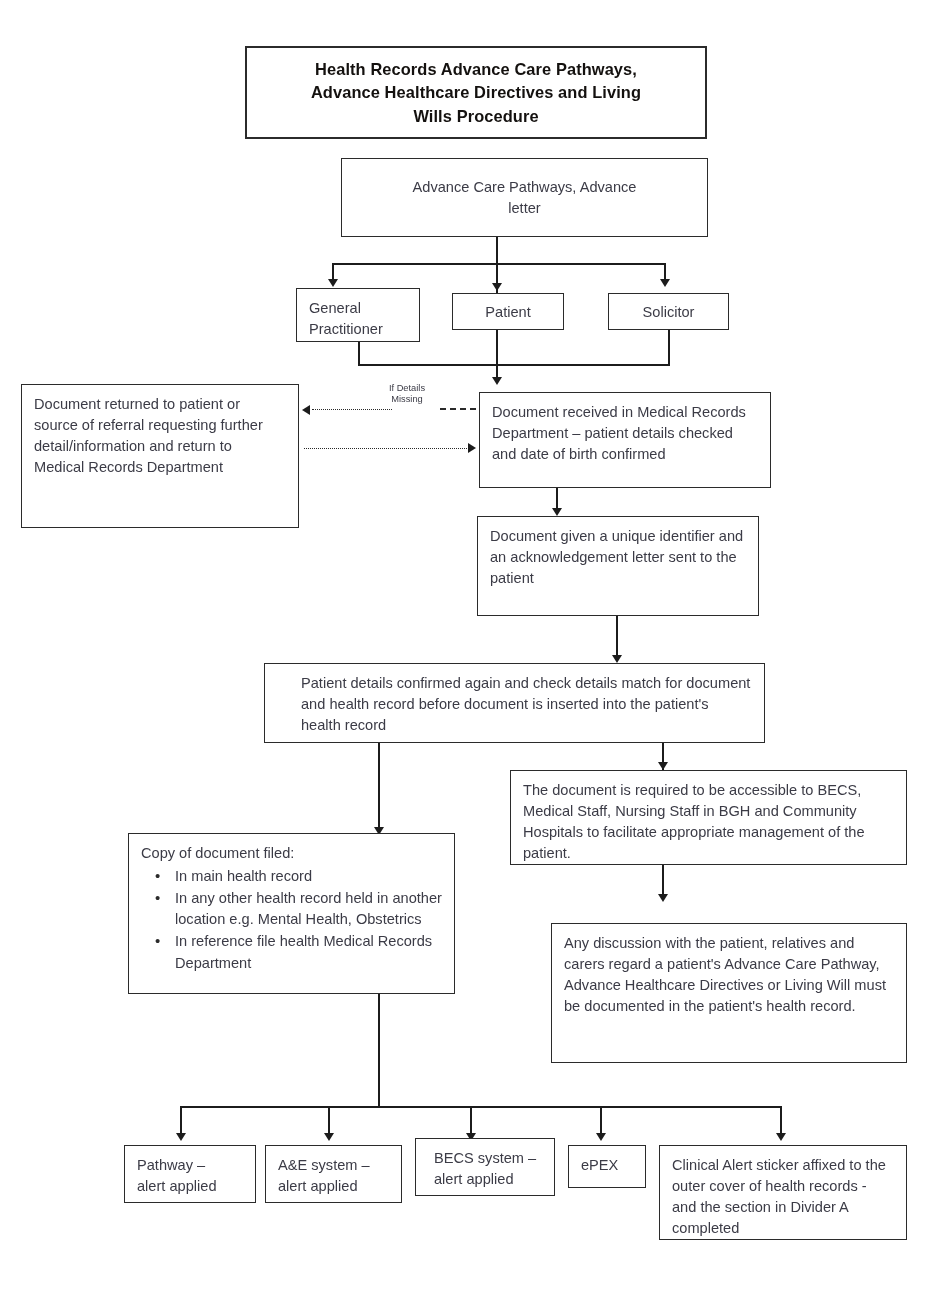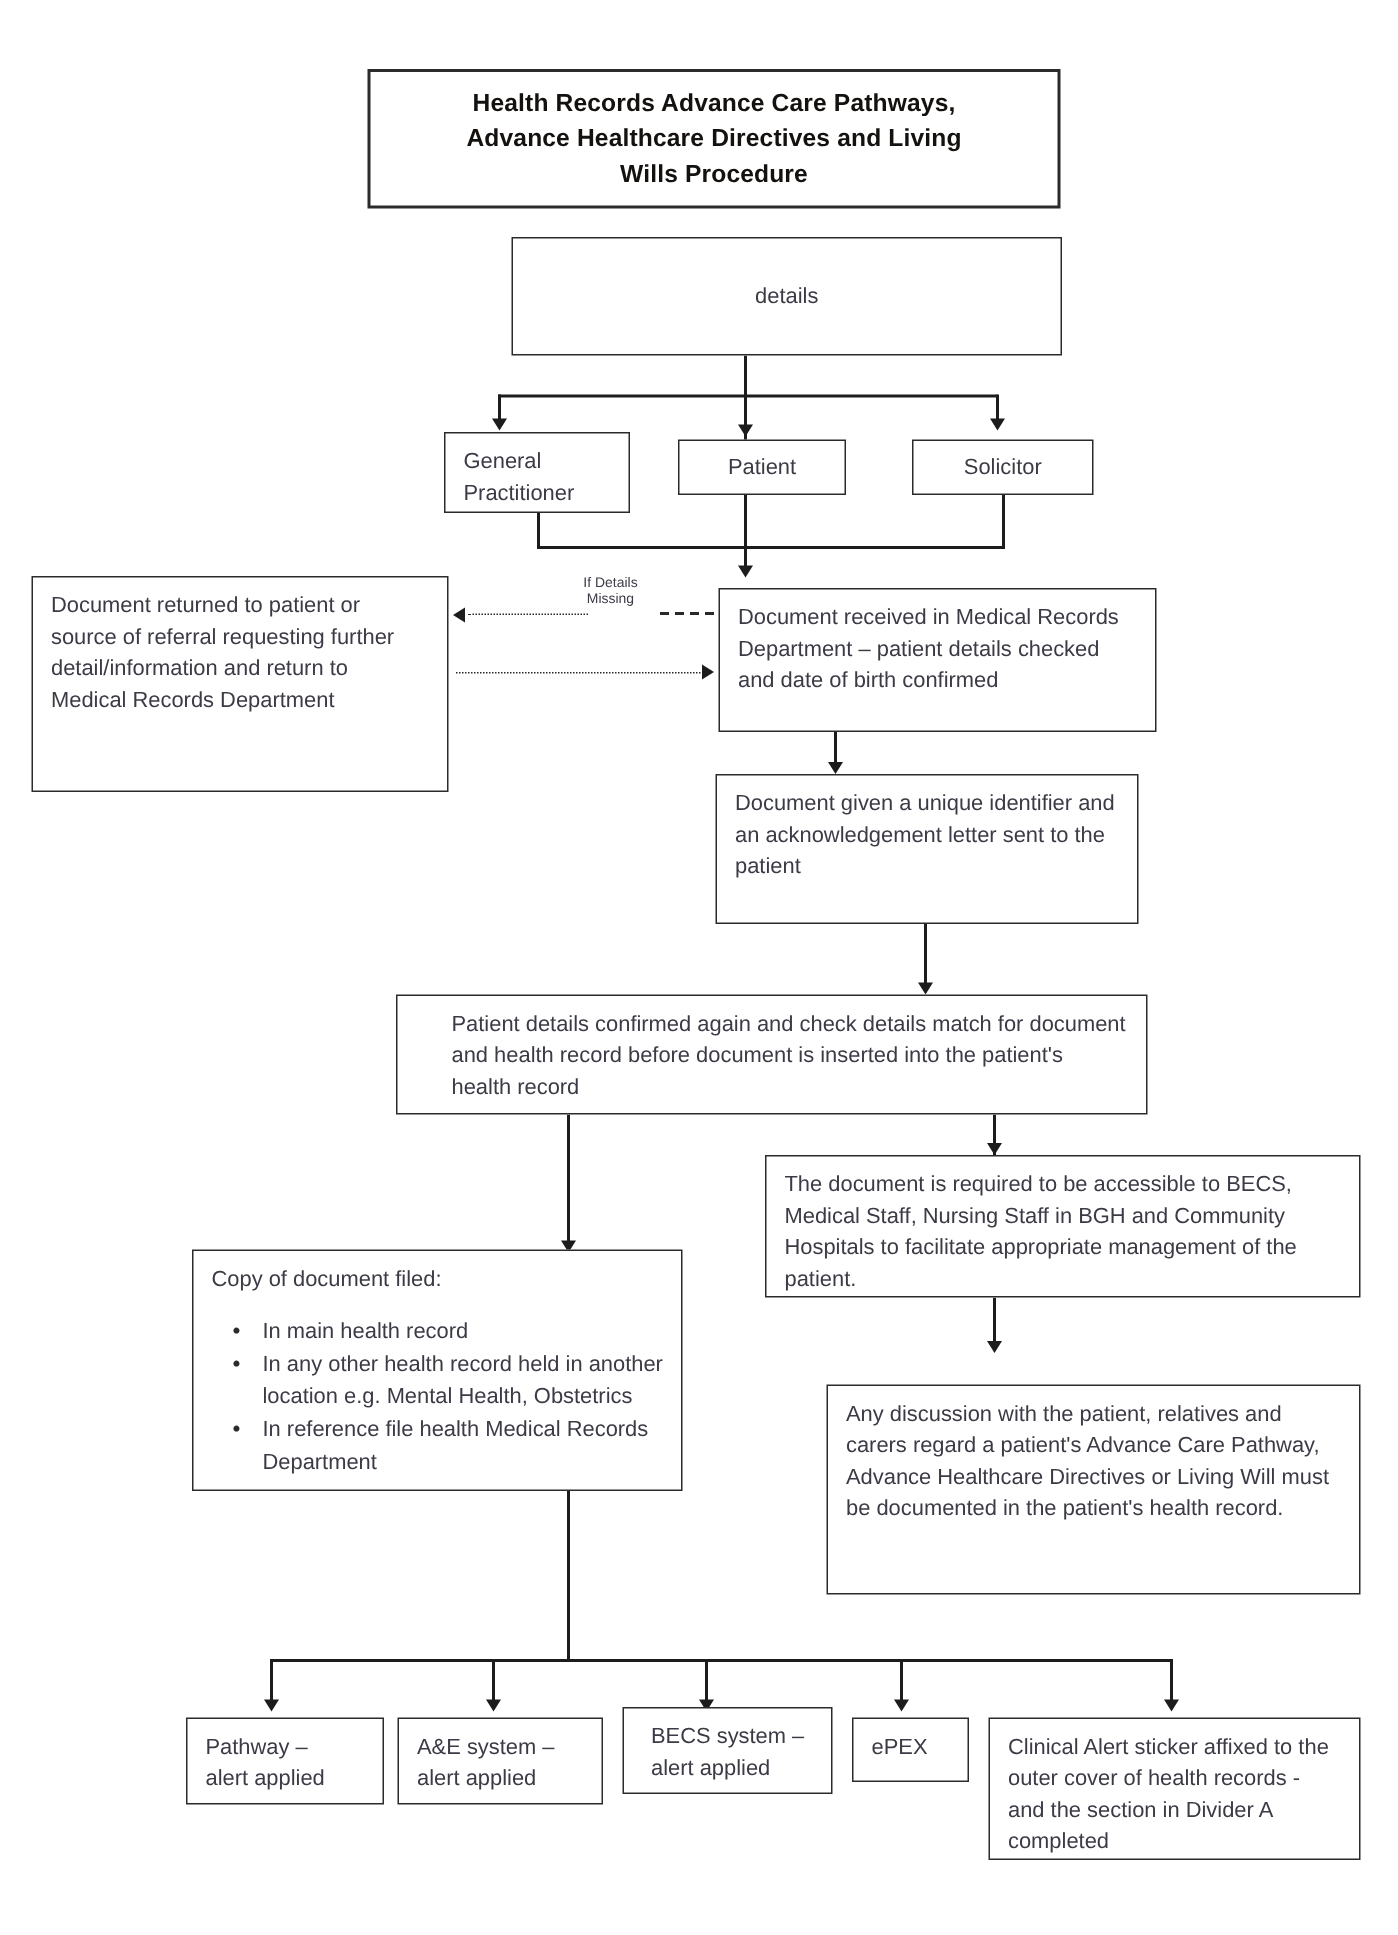--- a/index.html
+++ b/index.html
@@ -44,21 +44,21 @@
     text-align: center;
   }
   .node.mid {
     display: flex;
     flex-direction: column;
     justify-content: center;
   }
   .node .ln { display: block; }
 
   ul.bullets {
-    margin: 14px 0 0 0;
+    margin: 2px 0 0 0;
     padding-left: 34px;
     list-style: none;
   }
   ul.bullets li {
     position: relative;
     margin-bottom: 1px;
     line-height: 1.45;
   }
   ul.bullets li::before {
     content: "\2022";
@@ -127,21 +127,22 @@
 
   <div class="node title" style="left:245px; top:46px; width:462px; height:93px;">
     <div>
       <span class="ln">Health Records Advance Care Pathways,</span>
       <span class="ln">Advance Healthcare Directives and Living</span>
       <span class="ln">Wills Procedure</span>
     </div>
   </div>
 
   <div class="node ctr mid" style="left:341px; top:158px; width:367px; height:79px;">
-    <span class="ln">details</span>
+    <span class="ln">Advance Care Pathways, Advance</span>
+    <span class="ln">letter</span>
   </div>
 
   <div class="vline" style="left:496px; top:237px; height:83px;"></div>
 
   <div class="hline" style="left:332px; top:263px; width:333px;"></div>
 
   <div class="vline" style="left:332px; top:263px; height:21px;"></div>
   <div class="arrowhead" style="left:328px; top:279px;"></div>
 
   <div class="vline" style="left:664px; top:263px; height:21px;"></div>

